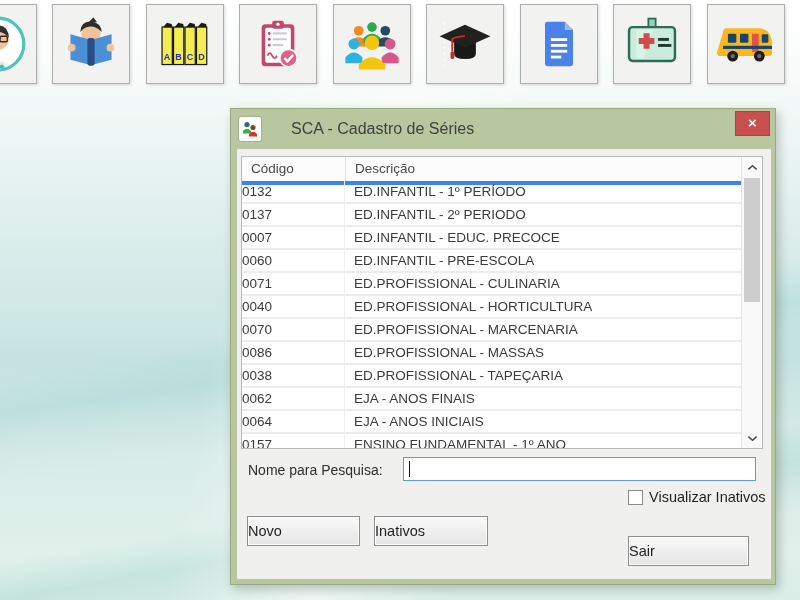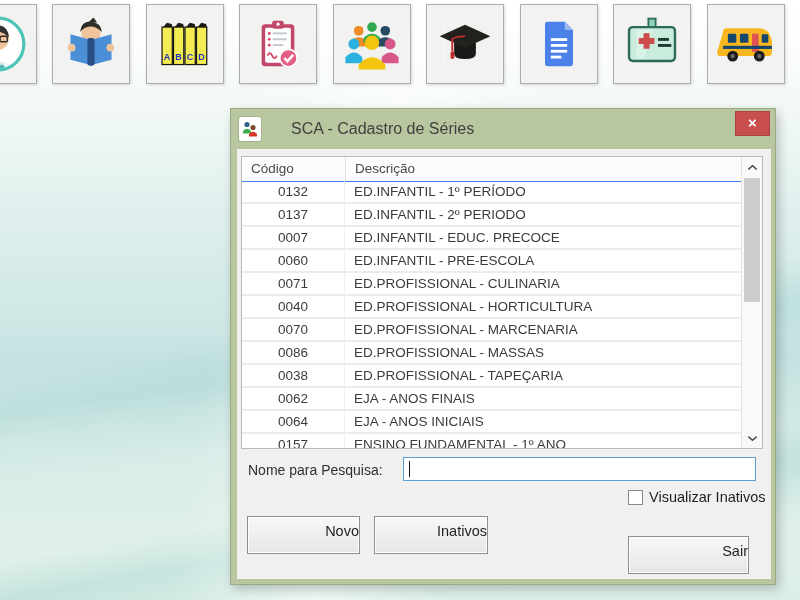--- a/index.html
+++ b/index.html
@@ -19,45 +19,45 @@
   .titlebar{position:absolute;left:0;top:0;width:100%;height:40px;}
   .dlg-icon{position:absolute;left:8px;top:8px;width:22px;height:24px;background:#fff;border-radius:2px;
     display:flex;align-items:center;justify-content:center;box-shadow:0 0 0 1px rgba(0,0,0,0.10);}
   .dlg-title{position:absolute;left:60px;right:60px;top:0;height:40px;line-height:40px;text-align:left;
     font-size:16px;color:#404040;white-space:nowrap;}
   .dlg-close{position:absolute;right:5px;top:2px;width:35px;height:25px;background:#c84f4d;border:1px solid #a94241;
     color:#fff;font-size:15px;font-weight:bold;line-height:22px;text-align:center;box-sizing:border-box;cursor:default;}
   .inner{position:absolute;left:6px;top:40px;width:534px;height:430px;background:#f0f0ee;}
   
   .listbox{position:absolute;left:4px;top:7px;width:522px;height:293px;background:#fff;border:1px solid #b9b9b9;box-sizing:border-box;}
-  .lheader{position:absolute;left:0;top:0;right:21px;height:24px;background:#fcfcfc;border-bottom:1px solid #3b82f6;}
+  .lheader{position:absolute;left:0;top:0;right:21px;height:24px;background:#fcfcfc;border-bottom:4px solid #3b82f6;}
   .hcode{position:absolute;left:0;top:0;width:103px;height:24px;line-height:24px;padding-left:9px;box-sizing:border-box;
     font-size:13.5px;color:#4a4a4a;}
   .hdesc{position:absolute;left:103px;right:0;top:0;height:24px;line-height:24px;padding-left:9px;box-sizing:border-box;
     border-left:1px solid #e0e0e0;font-size:13.5px;color:#4a4a4a;}
   .rows{position:absolute;left:0;top:24px;right:21px;bottom:0;overflow:hidden;}
   .row{height:21px;line-height:21px;border-bottom:2px solid #ececec;display:flex;font-size:13.5px;color:#3b3b3b;}
-  .ccode{width:103px;text-align:center;border-right:1px solid #f0f0f0;box-sizing:border-box;}
+  .ccode{width:103px;text-align:left;border-right:1px solid #f0f0f0;box-sizing:border-box;}
   .cdesc{padding-left:9px;white-space:nowrap;}
   
   .vscroll{position:absolute;right:0;top:0;bottom:0;width:21px;background:#f9f9f9;border-left:1px solid #e3e3e3;box-sizing:border-box;}
   .sarrow{position:absolute;left:0;width:100%;height:16px;display:flex;align-items:center;justify-content:center;}
   .sarrow.up{top:2px;} .sarrow.down{bottom:2px;}
   .sthumb{position:absolute;left:2px;right:2px;top:21px;height:124px;background:#cdcdcd;}
   
   .search-label{position:absolute;left:11px;top:313px;font-size:14px;color:#2f2f2f;}
   .input-wrap{position:absolute;left:166px;top:308px;width:353px;height:24px;background:#fff;border:1px solid #5e9ed6;box-sizing:border-box;}
   .input-wrap input{position:absolute;inset:0;width:100%;height:100%;border:none;outline:none;background:transparent;
     font-size:13px;font-family:"Liberation Sans",sans-serif;padding:0 4px;box-sizing:border-box;}
   .caret{position:absolute;left:5px;top:3px;width:1px;height:16px;background:#111;}
   .chk{position:absolute;left:391px;top:341px;width:15px;height:15px;background:#fff;border:1px solid #8a8a8a;box-sizing:border-box;}
   .chk-label{position:absolute;left:412px;top:340px;font-size:14.5px;color:#1f1f1f;white-space:nowrap;}
   
-  .wbtn{position:absolute;top:367px;height:38px;background:linear-gradient(#f8f8f8,#e6e6e6);border:1px solid #8f8f8f;
-    box-shadow:inset 0 0 0 1px #fdfdfd;font-size:14.5px;color:#1f1f1f;text-align:right;line-height:28px;box-sizing:border-box;cursor:default;}
+  .wbtn{position:absolute;top:367px;height:30px;background:linear-gradient(#f8f8f8,#e6e6e6);border:1px solid #8f8f8f;
+    box-shadow:inset 0 0 0 1px #fdfdfd;font-size:14.5px;color:#1f1f1f;text-align:left;line-height:28px;box-sizing:border-box;cursor:default;}
   .btn-novo{left:10px;width:113px;}
   .btn-imprimir{left:137px;width:114px;}
   .btn-sair{left:391px;width:121px;margin-top:20px;}
 </style>
 </head>
 <body>
 
 <div class="desktop">
 
   <div class="tbtn" style="left:-41px">

